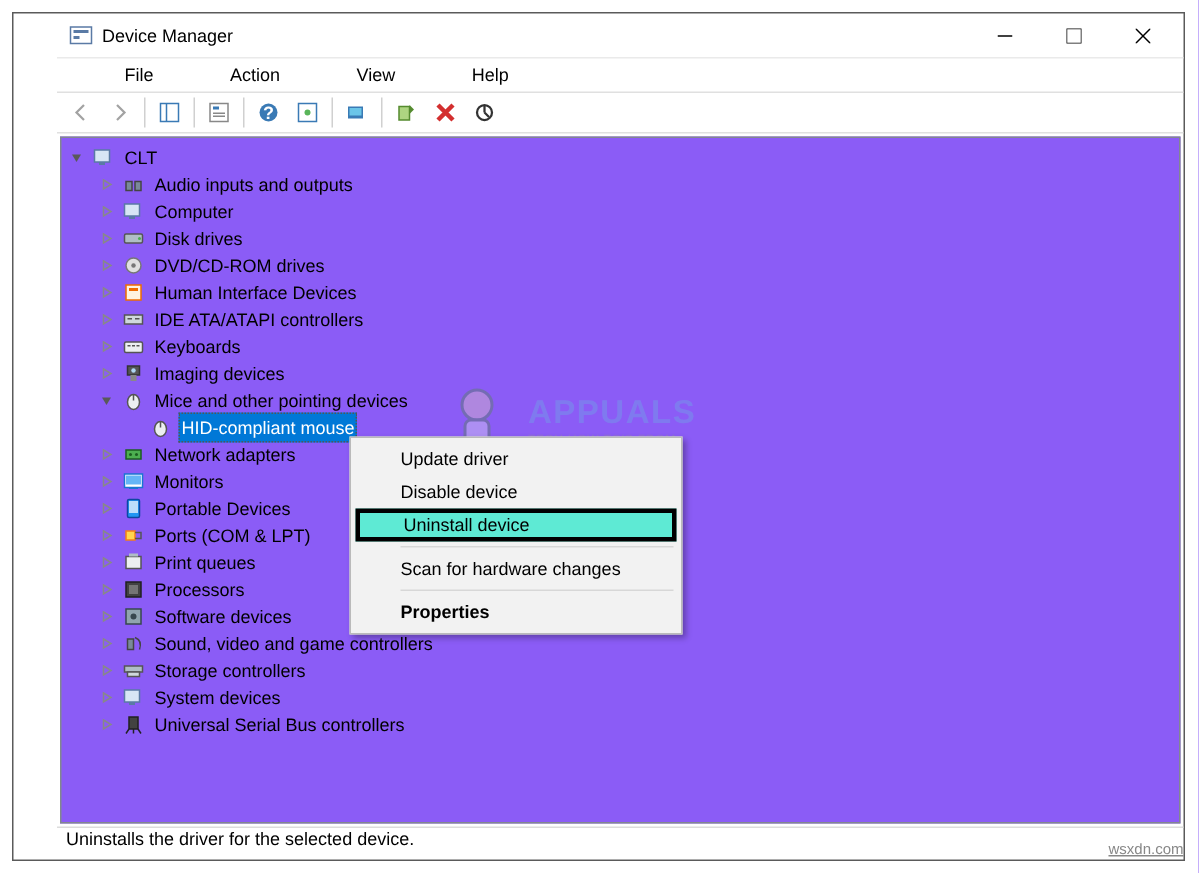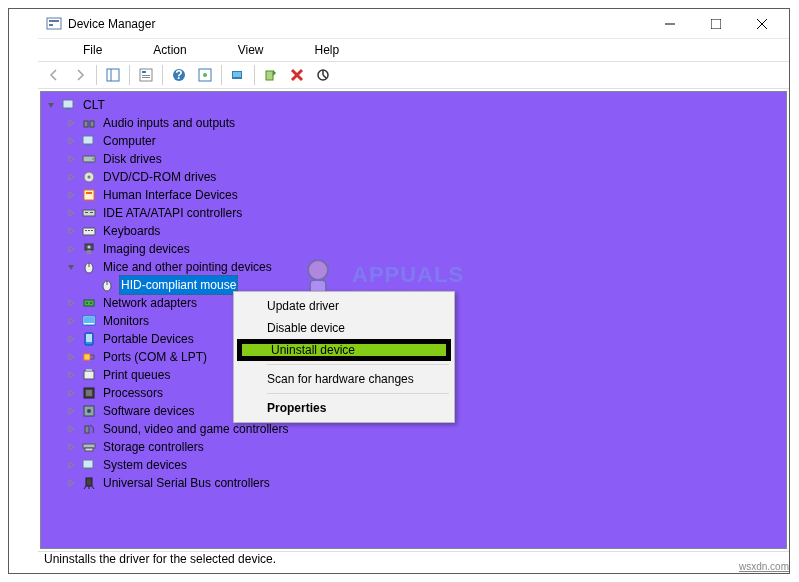--- a/index.html
+++ b/index.html
@@ -29,21 +29,21 @@
 .node-icon svg { display: block; }
 .node-label { padding: 0 2px; }
 .node.selected .node-label { background: #0078d7; color: #fff; border: 1px dotted #555; padding: 0 1px; }
 .children { padding-left: 20px; }
 .children.inner { padding-left: 34px; }
 
 .statusbar { height: 22px; border-top: 1px solid #dcdcdc; display: flex; align-items: flex-start; padding: 0 6px; color: #000; }
 
 .context-menu { position: absolute; left: 220px; top: 291px; width: 222px; background: #f2f2f2; border: 1px solid #bababa; box-shadow: 2px 2px 4px rgba(0,0,0,0.3); z-index: 10; padding: 3px; margin-left: 13px; }
 .cm-item { height: 22px; display: flex; align-items: center; padding: 0 20px 0 30px; cursor: default; }
-.cm-item.hl { background: #84cc16; border: 5px solid #000000; padding: 0 19px 0 29px; }
+.cm-item.hl { background: #5eead4; border: 3px solid #000000; padding: 0 19px 0 29px; }
 .cm-sep { height: 1px; background: #d7d7d7; margin: 3px 2px 3px 30px; }
 .cm-item.bold { font-weight: bold; }
 
 .watermark { position: absolute; left: 290px; top: 252px; opacity: 0.35; pointer-events: none; display: flex; align-items: center; gap: 6px;}
 .watermark .wm-text { font-family: sans-serif; }
 .watermark .wm-big { font-size: 22px; font-weight: 700; color: #6ab4e4; letter-spacing: 1px;}
 .watermark .wm-small { font-size: 8px; color: #999; letter-spacing: 0.5px; line-height: 9px; }
 
 .corner { position: absolute; right: 10px; bottom: 10px; font-size: 10px; color: #888; text-decoration: underline; }
 </style>

